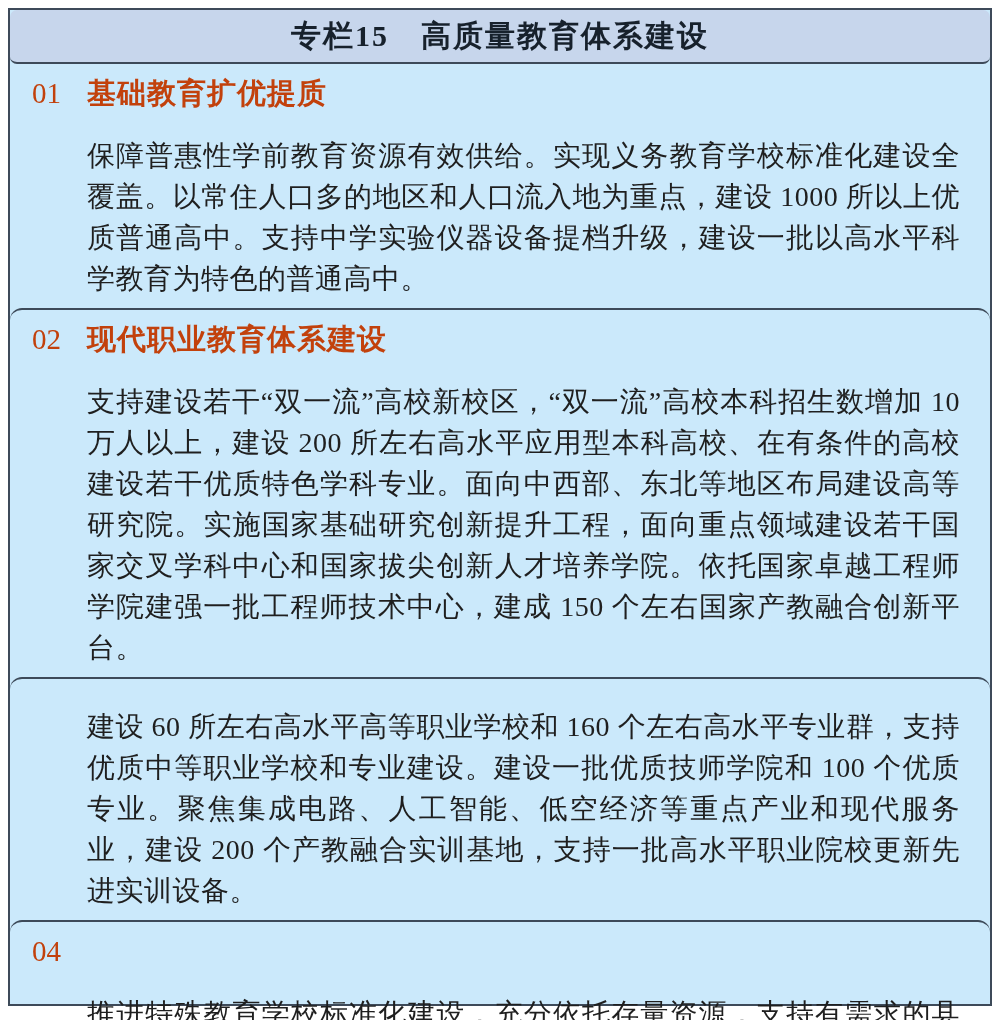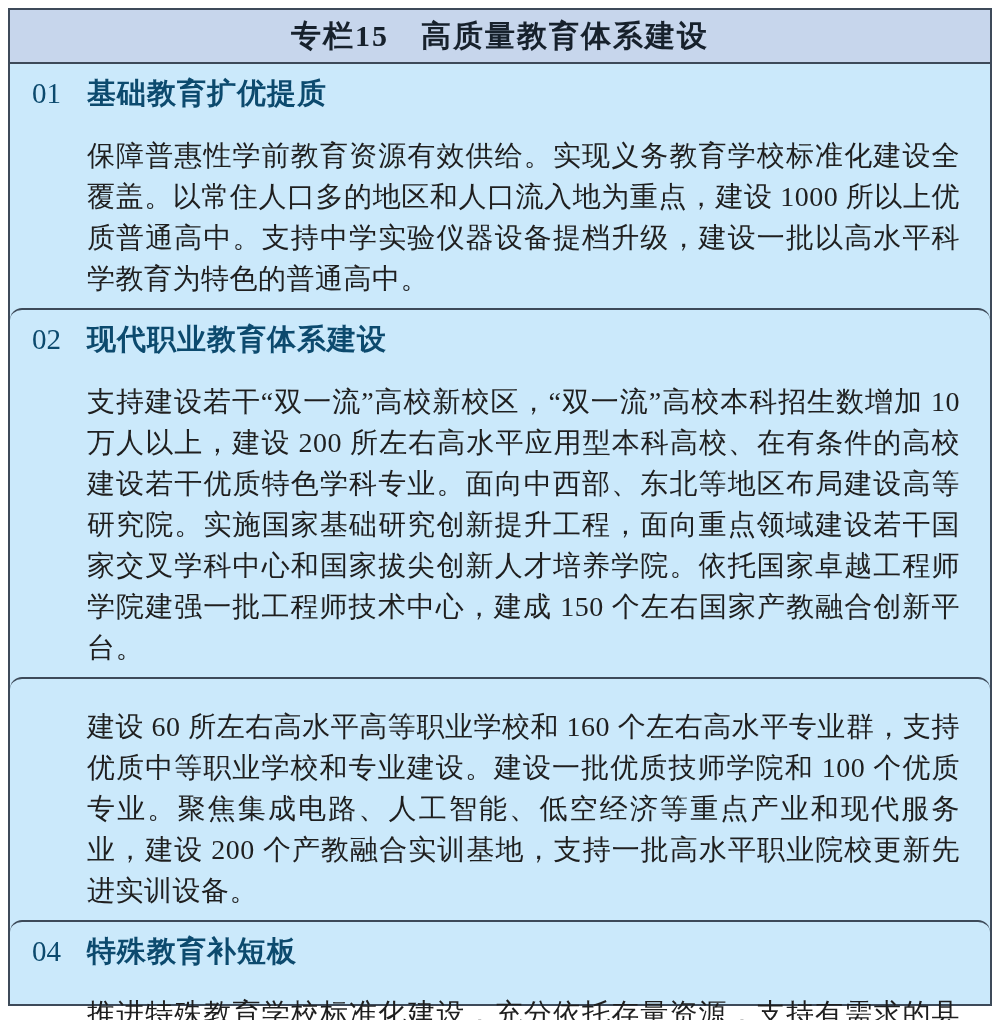--- a/index.html
+++ b/index.html
@@ -24,20 +24,21 @@
     flex-direction: column;
   }
   .panel-header {
     background: #c7d6ec;
     border-bottom: 2px solid #3d4a59;
     height: 52px;
     flex: 0 0 auto;
     display: flex;
     align-items: center;
     justify-content: center;
+    border-radius: 7px;
   }
   .panel-title {
     font-size: 30px;
     font-weight: bold;
     color: #17212c;
     letter-spacing: 2px;
   }
   .sections {
     flex: 1 1 auto;
     display: flex;
@@ -48,21 +49,21 @@
     flex: 1 0 auto;
   }
   .section + .section {
     border-top: 2px solid #3d4a59;
     border-radius: 12px;
   }
   .section-head {
     display: flex;
     align-items: flex-start;
     line-height: 44px;
-    color: #0c4a6e;
+    color: #c2410c;
   }
   .section-number {
     width: 55px;
     padding-left: 22px;
     font-size: 29px;
     font-weight: normal;
     flex: 0 0 auto;
     font-family: "Liberation Serif", "DejaVu Serif", serif;
   }
   .section-heading {
@@ -106,19 +107,18 @@
       <div class="section-body">支持建设若干“双一流”高校新校区，“双一流”高校本科招生数增加 10 万人以上，建设 200 所左右高水平应用型本科高校、在有条件的高校建设若干优质特色学科专业。面向中西部、东北等地区布局建设高等研究院。实施国家基础研究创新提升工程，面向重点领域建设若干国家交叉学科中心和国家拔尖创新人才培养学院。依托国家卓越工程师学院建强一批工程师技术中心，建成 150 个左右国家产教融合创新平台。</div>
     </div>
 
     <div class="section">
       <div class="section-body">建设 60 所左右高水平高等职业学校和 160 个左右高水平专业群，支持优质中等职业学校和专业建设。建设一批优质技师学院和 100 个优质专业。聚焦集成电路、人工智能、低空经济等重点产业和现代服务业，建设 200 个产教融合实训基地，支持一批高水平职业院校更新先进实训设备。</div>
     </div>
 
     <div class="section">
       <div class="section-head">
         <span class="section-number">04</span>
-        <span class="section-heading">特殊教育补短板</span>
       </div>
       <div class="section-body">推进特殊教育学校标准化建设，充分依托存量资源，支持有需求的县办好达到标准的特殊教育学校，支持人口规模大的城市建设孤独症儿童特殊教育学校，鼓励康教融合。将特殊教育纳入师范类学生必修课程。</div>
     </div>
 
   </div>
 </div>
 
 </body></html>

